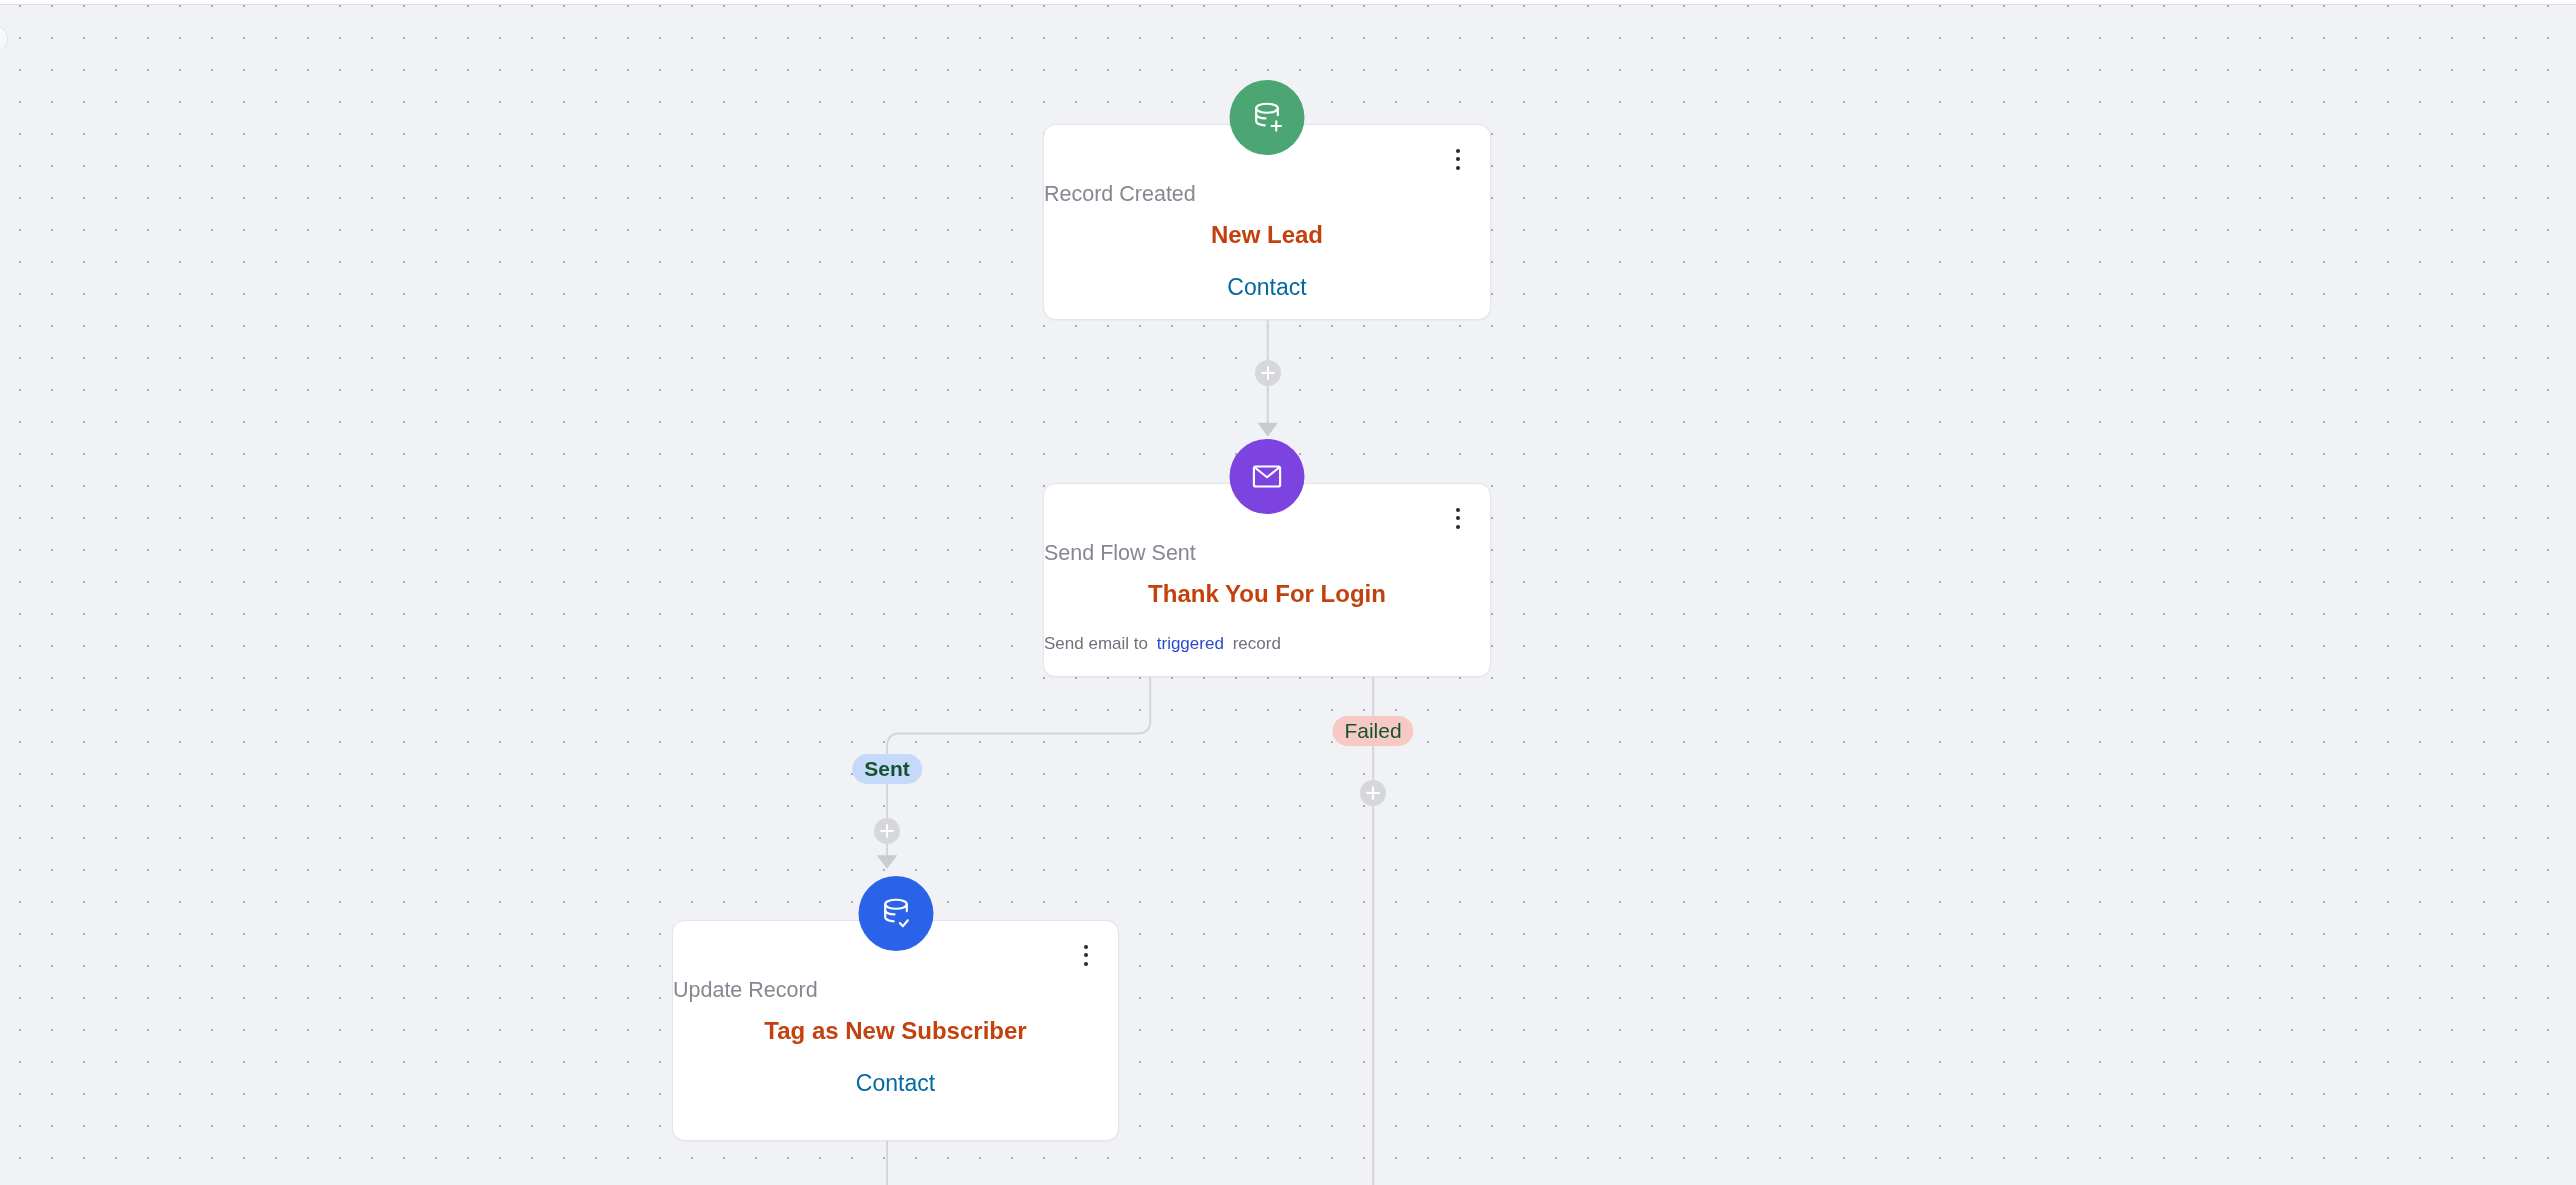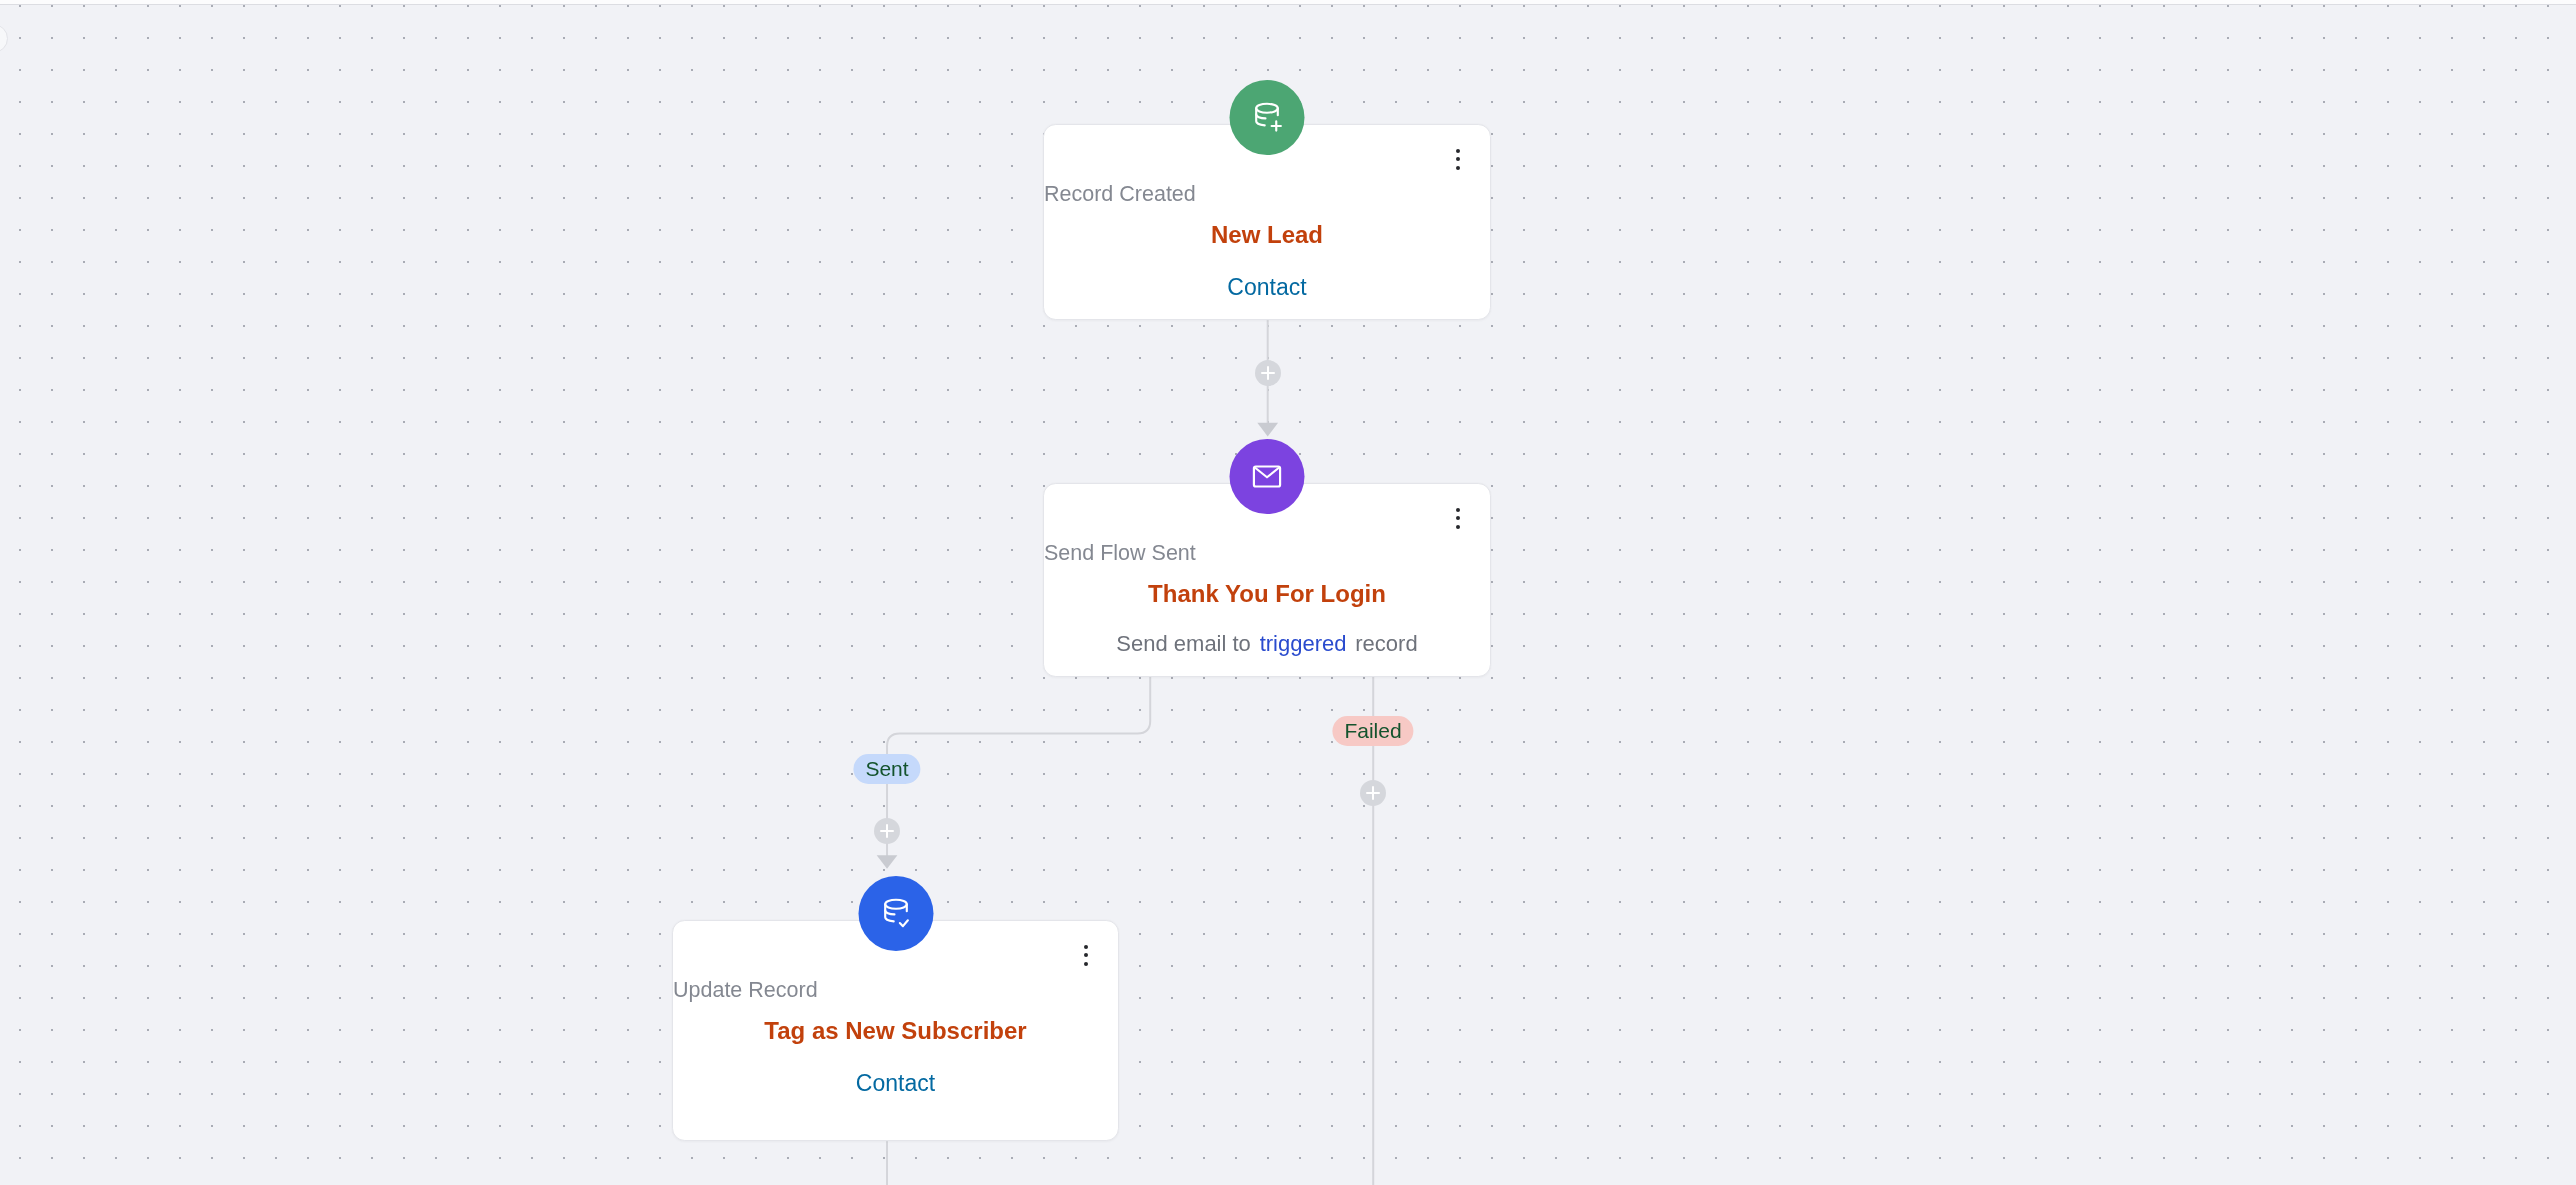--- a/index.html
+++ b/index.html
@@ -77,22 +77,22 @@
   .node-title {
     position:absolute; left:0; top:96px; width:100%; text-align:center;
     font-size:24px; line-height:27px; font-weight:600; color:#c2410c;
   }
   .node-links {
     position:absolute; left:0; top:146px; width:100%; text-align:center;
     font-size:23px; line-height:33px;
   }
   .node-links a { color:#0369a1; text-decoration:none; display:block; cursor:pointer; }
   .node-detail {
-    position:absolute; left:0; top:147px; width:100%; text-align:center;
-    font-size:22px; line-height:25.5px; color:#6e727b;
+    position:absolute; left:0; top:147px; width:100%; text-align:left;
+    font-size:17px; line-height:25.5px; color:#6e727b;
   }
   .node-detail .var { color:#2a4bce; margin:0 8.8px; }
 </style>
 </head>
 <body>
 
 <div class="canvas">
 
   <div class="topbar"></div>
   <div class="edge-bump"></div>
@@ -105,21 +105,21 @@
     <polygon points="1100.5,1074 1126.5,1074 1113.5,1091"></polygon>
 
     <path d="M1724 850 V1488"></path>
     <path d="M1113.5 1433 V1488"></path>
   </svg>
 
   <div class="plus-btn" style="left:1255px; top:360px;"></div>
   <div class="plus-btn" style="left:874px; top:818px;"></div>
   <div class="plus-btn" style="left:1360px; top:780px;"></div>
 
-  <div class="edge-badge badge-sent" style="left:887px; top:769px;">Sent</div>
+  <div class="edge-badge badge-sent" style="left:887px; top:769px;font-weight:bold;">Sent</div>
   <div class="edge-badge badge-failed" style="left:1373px; top:731px;">Failed</div>
 
   <div class="node" style="left:1043px; top:124px; width:448px; height:196px;">
     <div class="node-icon icon-green">
       <svg viewBox="0 0 24 24">
         <ellipse cx="12" cy="6" rx="7" ry="2.9"></ellipse>
         <path d="M5 6 v4 c0 1.35 2.5 2.5 6 2.6 M19 6 v4.5"></path>
         <path d="M5 10 v4.5 c0 1.3 2.3 2.4 5.5 2.6"></path>
         <path d="M15 17.5 h6 M18 14.5 v6"></path>
       </svg>

